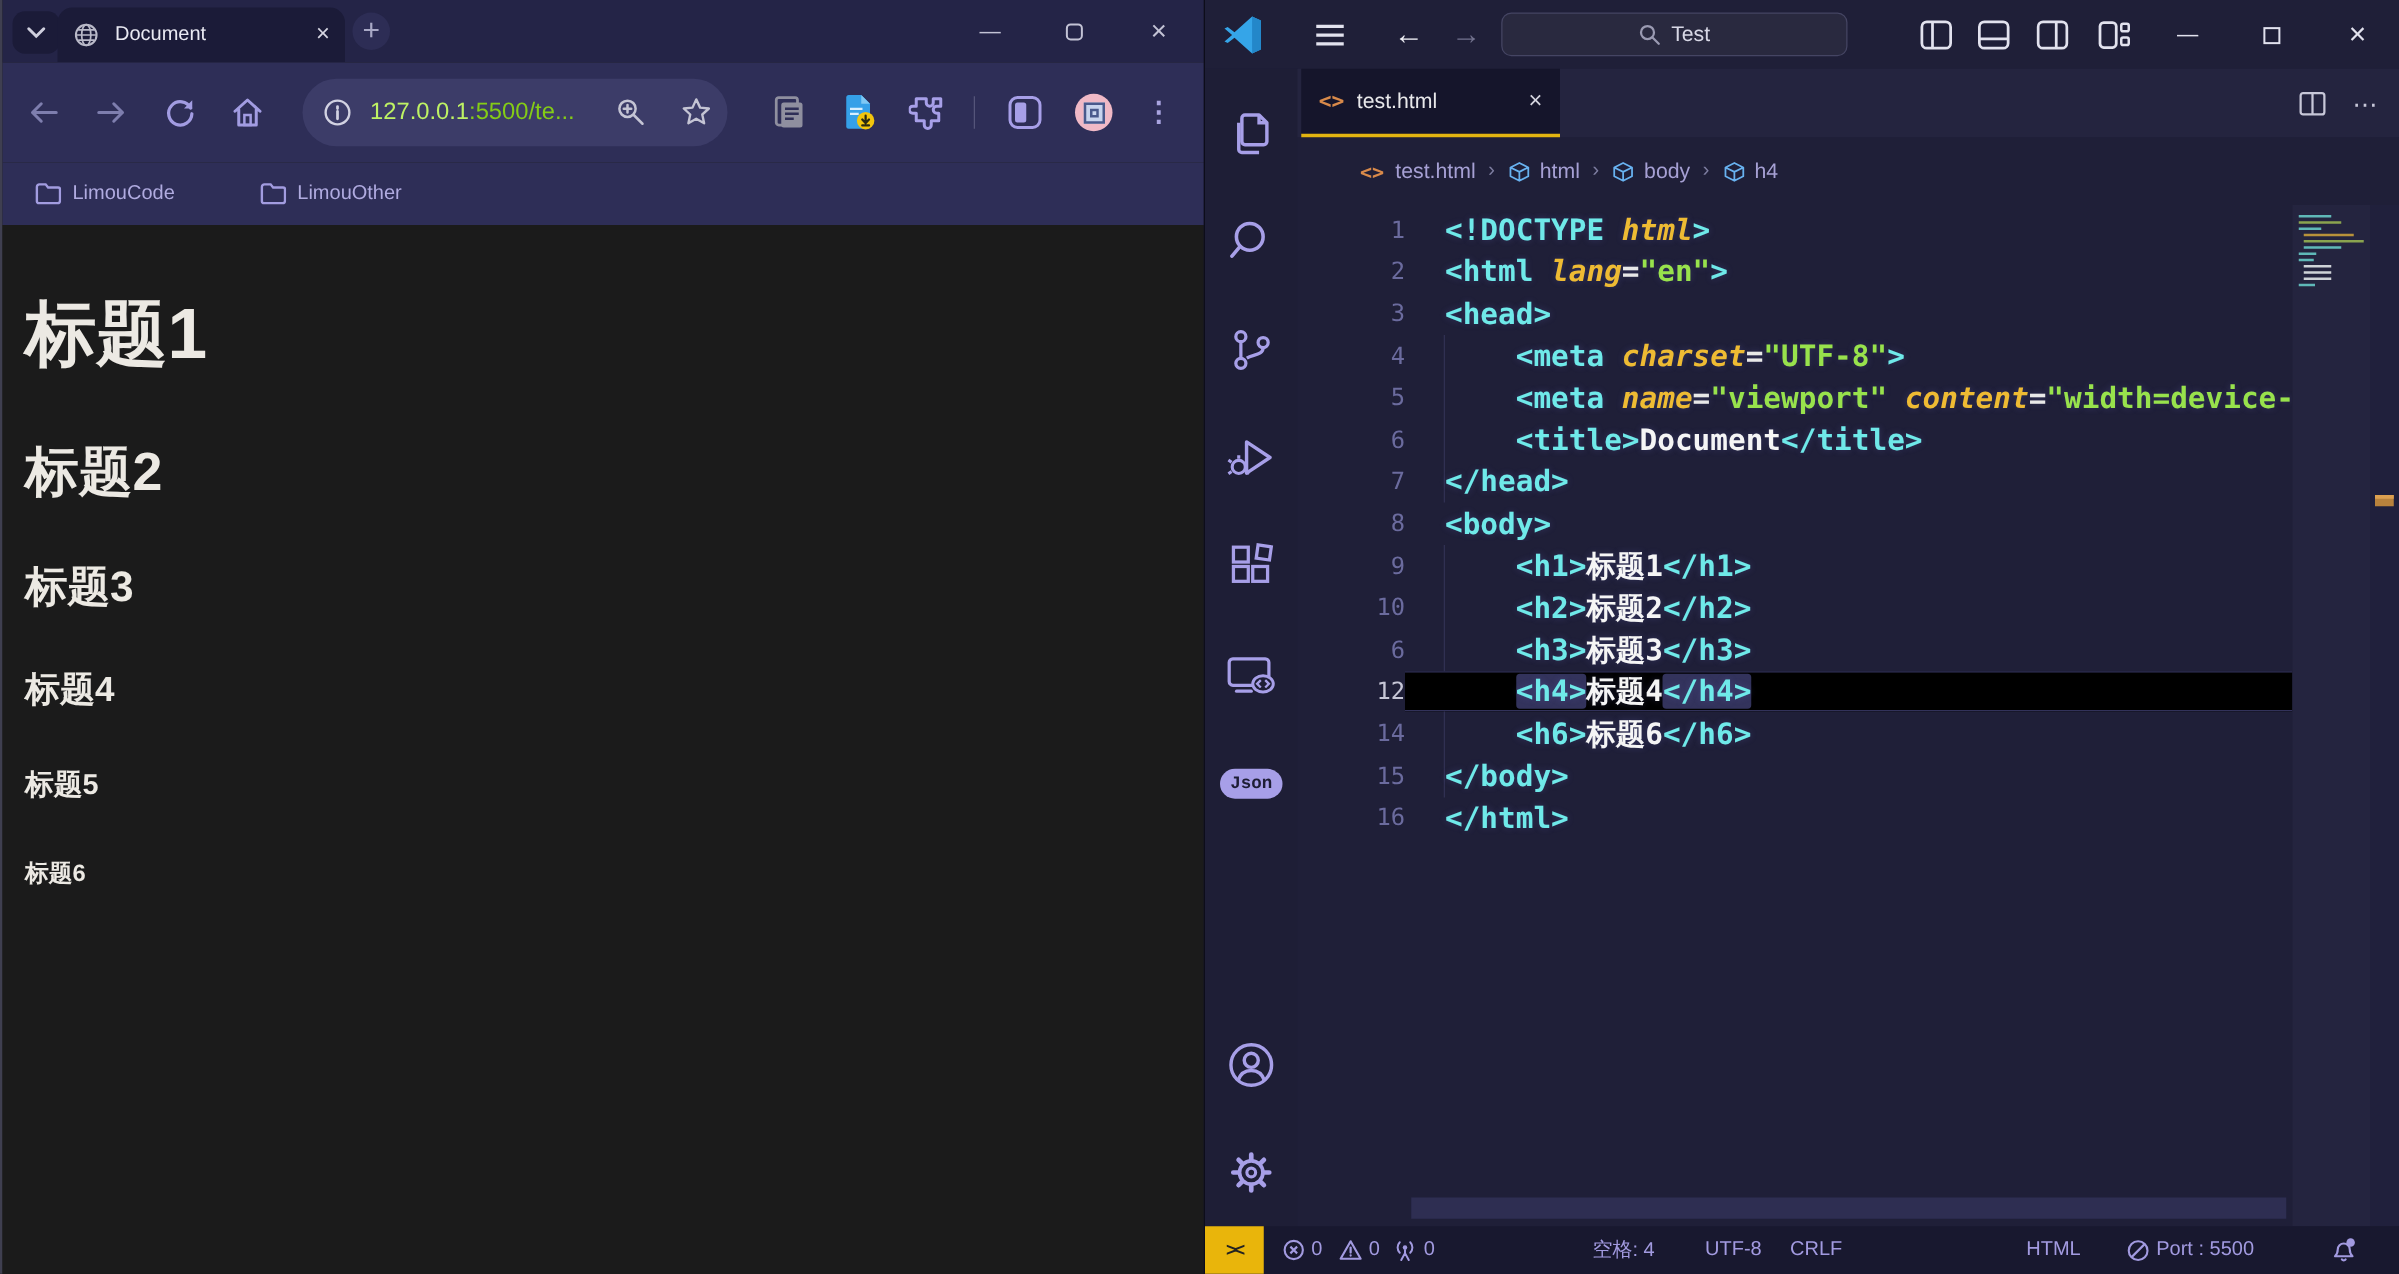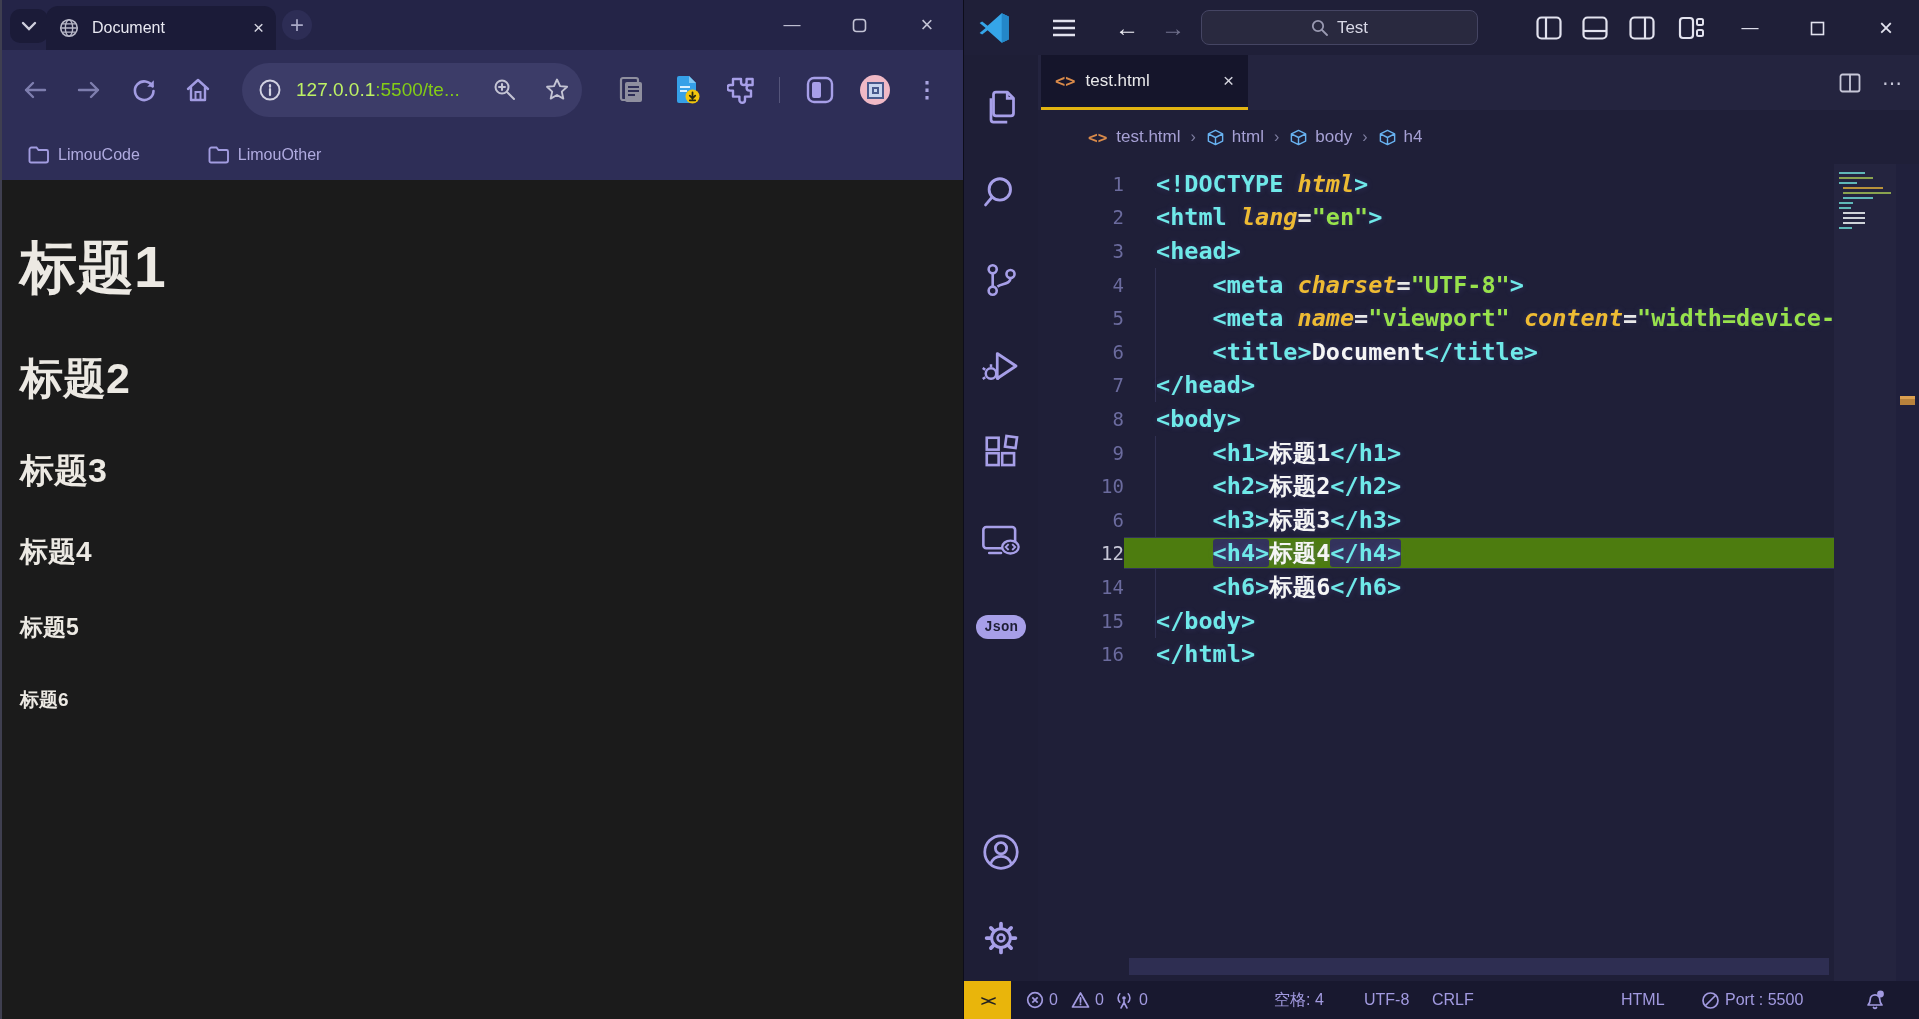--- a/index.html
+++ b/index.html
@@ -54,21 +54,21 @@
   .v-breadcrumb { position:absolute; left:0; top:55px; width:882px; height:54px; background:#1f1f38; display:flex; align-items:center; padding-left:50px; font-size:17px; color:#a6a0d4; }
   .v-breadcrumb .sep { color:#7d7da0; margin:0 10px; font-size:16px; }
   .v-breadcrumb .codeicon { color:#d98a4a; font-family:"DejaVu Sans Mono", monospace; font-weight:bold; font-size:16px; margin-right:9px; }
   .v-breadcrumb svg { margin-right:7px; }
   .v-editor { position:absolute; left:0; top:109px; width:882px; height:817px; background:#1f1f38; overflow:hidden; }
   .code-lines { position:absolute; left:0; top:3px; width:796px; overflow:hidden; }
   .cl { height:33.6px; display:flex; align-items:center; }
   .cl-num { width:86px; text-align:right; color:#6b6b9e; font-family:"DejaVu Sans Mono", monospace; font-size:19px; flex:none; }
   .cl-code { flex:1; padding-left:32px; font-family:"DejaVu Sans Mono", monospace; font-size:23.5px; font-weight:bold; white-space:pre; overflow:hidden; }
   .cl.current .cl-num { color:#c6c6d6; }
-  .cl.current .cl-code { background:#4d7c0f; box-shadow:inset 0 1px 0 #32325a, inset 0 -1px 0 #32325a; }
+  .cl.current .cl-code { background:#000000; box-shadow:inset 0 1px 0 #32325a, inset 0 -1px 0 #32325a; }
   .tk-tag { color:#6fe9e9; }
   .tk-taghl { color:#6fe9e9; background:#33335c; border-radius:3px; }
   .tk-attr { color:#eebb33; font-style:italic; }
   .tk-eq { color:#e8e8e8; }
   .tk-str { color:#98e24c; }
   .tk-text { color:#f5f5f5; }
   .guide { position:absolute; left:117px; width:1px; background:#303052; }
   .v-minimap { position:absolute; left:796px; top:0; width:62px; height:817px; background:#24243f; }
   .mini-line { position:absolute; height:2px; }
   .v-scrolllane { position:absolute; left:858px; top:0; width:24px; height:817px; background:#20203c; }

